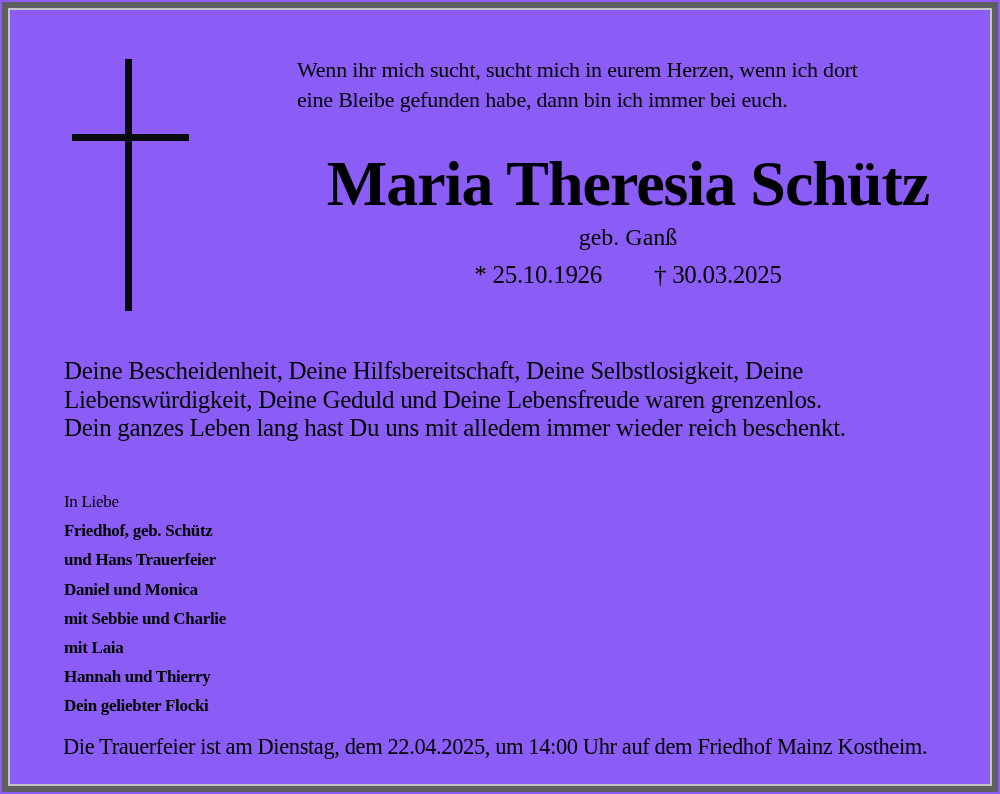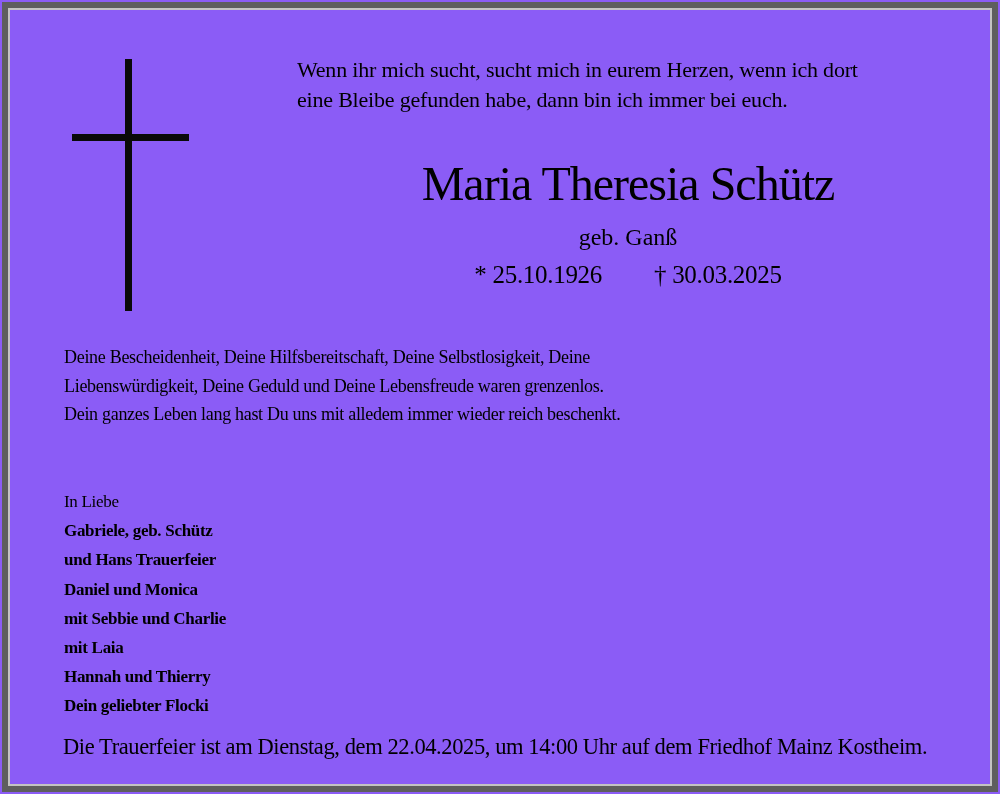--- a/index.html
+++ b/index.html
@@ -57,43 +57,43 @@
     white-space: nowrap;
   }
 
   .head-block {
     position: absolute;
     left: 276px; right: 20px;
     top: 139px;
     text-align: center;
   }
   .deceased-name {
-    font-size: 48px;
-    font-weight: normal;
+    font-size: 64px;
+    font-weight: bold;
     letter-spacing: -1px;
     line-height: 48px;
     white-space: nowrap;
   }
   .maiden-name {
     margin-top: 16px;
     font-size: 24px;
     line-height: 26px;
   }
   .dates-row {
     margin-top: 11px;
     font-size: 25px;
     line-height: 28px;
     letter-spacing: -0.3px;
   }
   .dates-row .date-birth { margin-right: 52px; }
 
   .tribute {
     position: absolute;
-    left: 43px; top: 322px;
-    font-size: 18px;
+    left: 43px; top: 336px;
+    font-size: 25px;
     line-height: 28.5px;
     letter-spacing: -0.3px;
     white-space: nowrap;
   }
 
   .family {
     position: absolute;
     left: 43px; top: 450px;
     font-size: 17px;
     line-height: 29.2px;
@@ -139,21 +139,21 @@
         </div>
 
         <div class="tribute">
           <div>Deine Bescheidenheit, Deine Hilfsbereitschaft, Deine Selbstlosigkeit, Deine</div>
           <div>Liebenswürdigkeit, Deine Geduld und Deine Lebensfreude waren grenzenlos.</div>
           <div>Dein ganzes Leben lang hast Du uns mit alledem immer wieder reich beschenkt.</div>
         </div>
 
         <div class="family">
           <div class="intro">In Liebe</div>
-          <div class="member">Gabriele, geb. Schütz</div>
+          <div class="member">Friedhof, geb. Schütz</div>
           <div class="member">und Hans Trauerfeier</div>
           <div class="member">Daniel und Monica</div>
           <div class="member">mit Sebbie und Charlie</div>
           <div class="member">mit Laia</div>
           <div class="member">Hannah und Thierry</div>
           <div class="member">Dein geliebter Flocki</div>
         </div>
 
         <div class="funeral">Die Trauerfeier ist am Dienstag, dem 22.04.2025, um 14:00 Uhr auf dem Friedhof Mainz Kostheim.</div>
 

